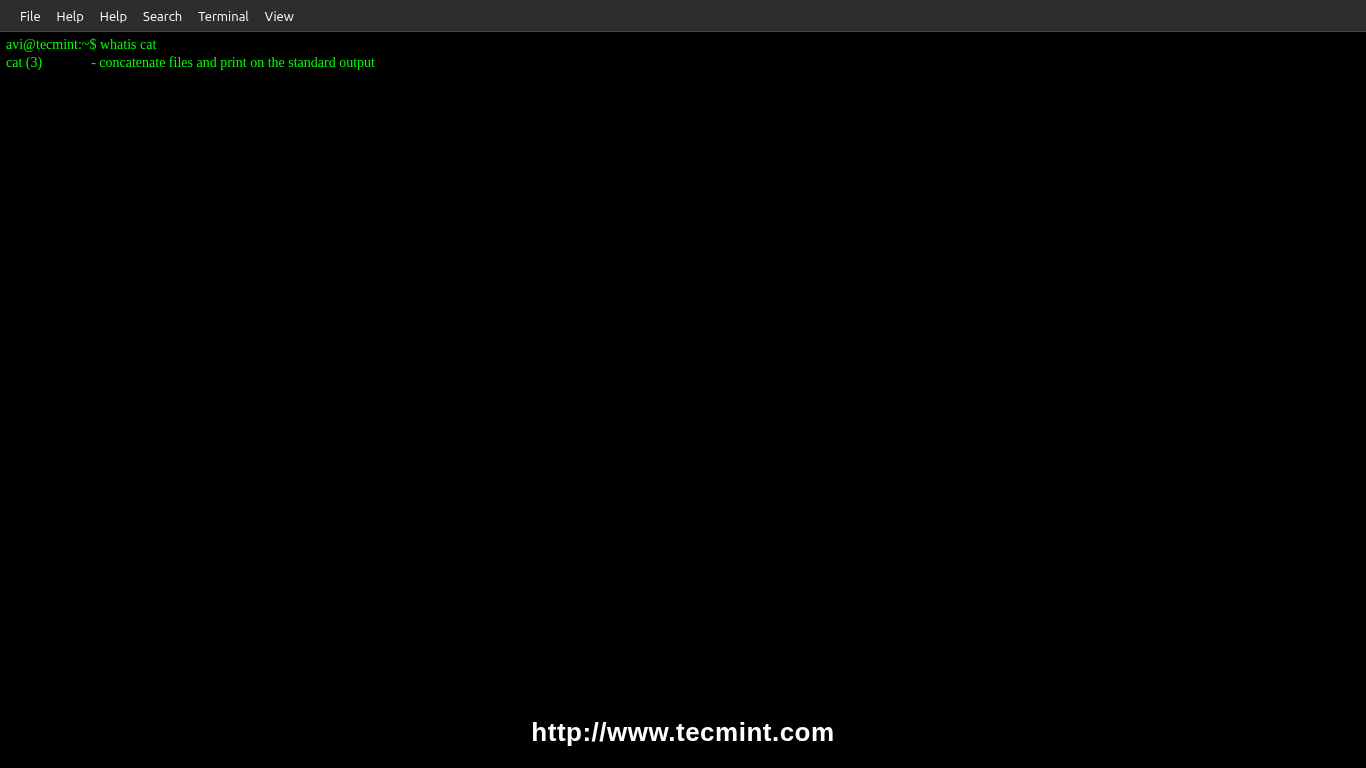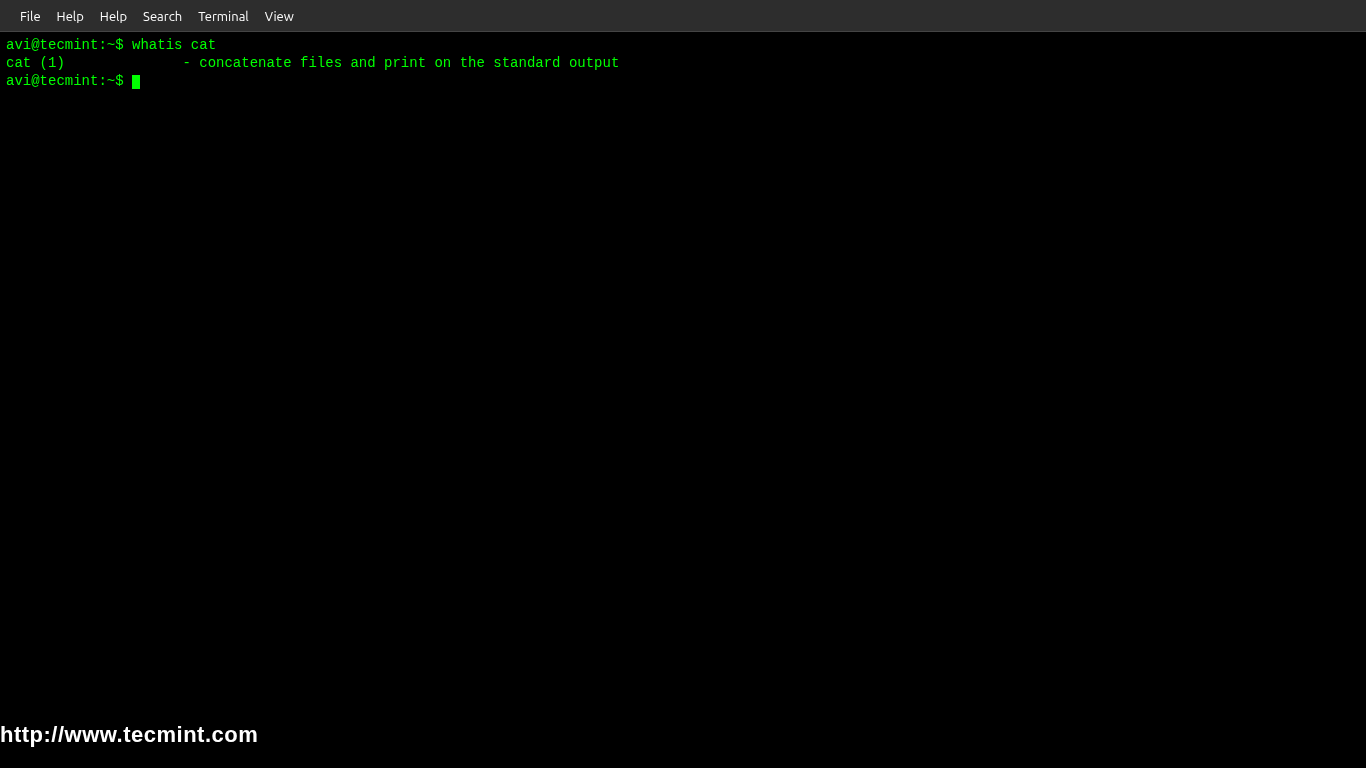--- a/index.html
+++ b/index.html
@@ -31,21 +31,21 @@
       font-size: 13px;
       padding: 3px 8px;
       cursor: pointer;
       font-family: 'Ubuntu', 'DejaVu Sans', Arial, sans-serif;
     }
 
     
     .terminal {
       background: #000000;
       color: #00ff00;
-      font-family: Liberation Mono, monospace;
+      font-family: Liberation Serif, serif;
       font-size: 14px;
       padding: 4px 6px;
       height: calc(768px - 28px - 40px);
       line-height: 1.3;
     }
 
     .terminal-line {
       white-space: pre;
       color: #00ff00;
     }
@@ -62,38 +62,38 @@
     @keyframes blink {
       50% { opacity: 0; }
     }
 
     
     .watermark {
       position: absolute;
       bottom: 20px;
       left: 0;
       right: 0;
+      text-align: center;
       color: #ffffff;
       font-family: Arial, sans-serif;
-      font-size: 22px;
+      font-size: 26px;
       font-weight: bold;
       letter-spacing: 0.5px;
     }
   </style>
 </head>
 <body>
 
 <div class="menubar">
   <span class="menu-item">File</span>
   <span class="menu-item">Help</span>
   <span class="menu-item">Help</span>
   <span class="menu-item">Search</span>
   <span class="menu-item">Terminal</span>
   <span class="menu-item">View</span>
 </div>
 
 <div class="terminal">
   <div class="terminal-line">avi@tecmint:~$ whatis cat</div>
-  <div class="terminal-line">cat (1)              - concatenate files and print on the standard output</div>
-  <div class="terminal-line"><span>avi@tecmint:~$ </span><span class="cursor"></span></div>
+  <div class="terminal-line">cat (3)              - concatenate files and print on the standard output</div>
 </div>
 
 <div class="watermark">http://www.tecmint.com</div>
 
 </body></html>

